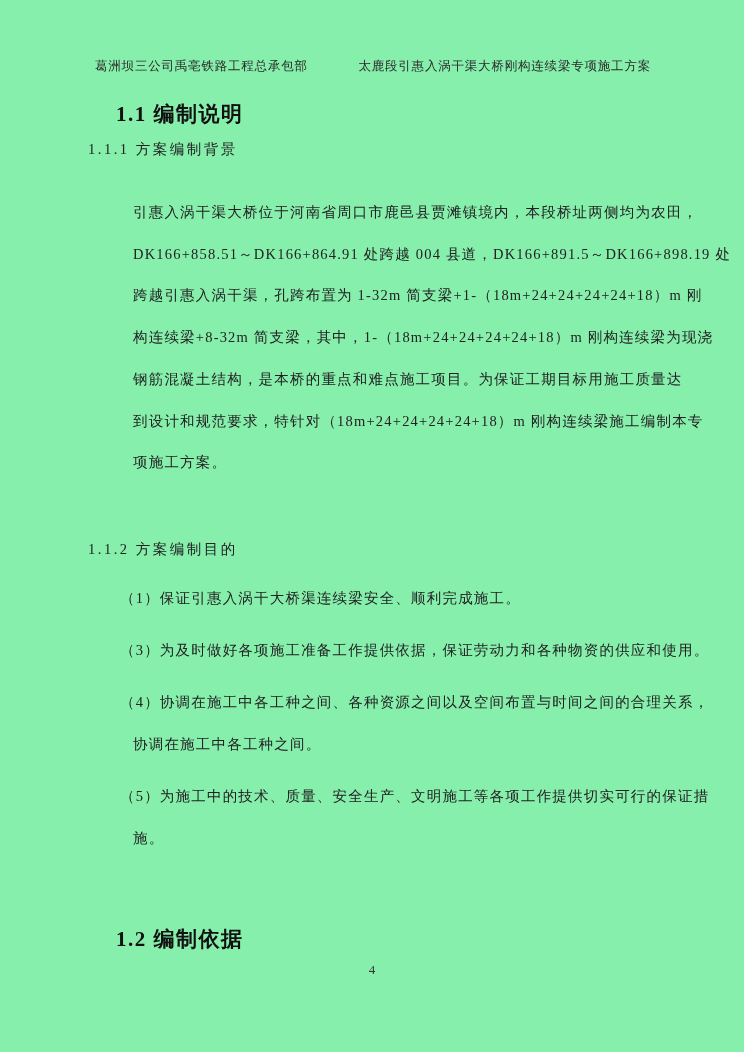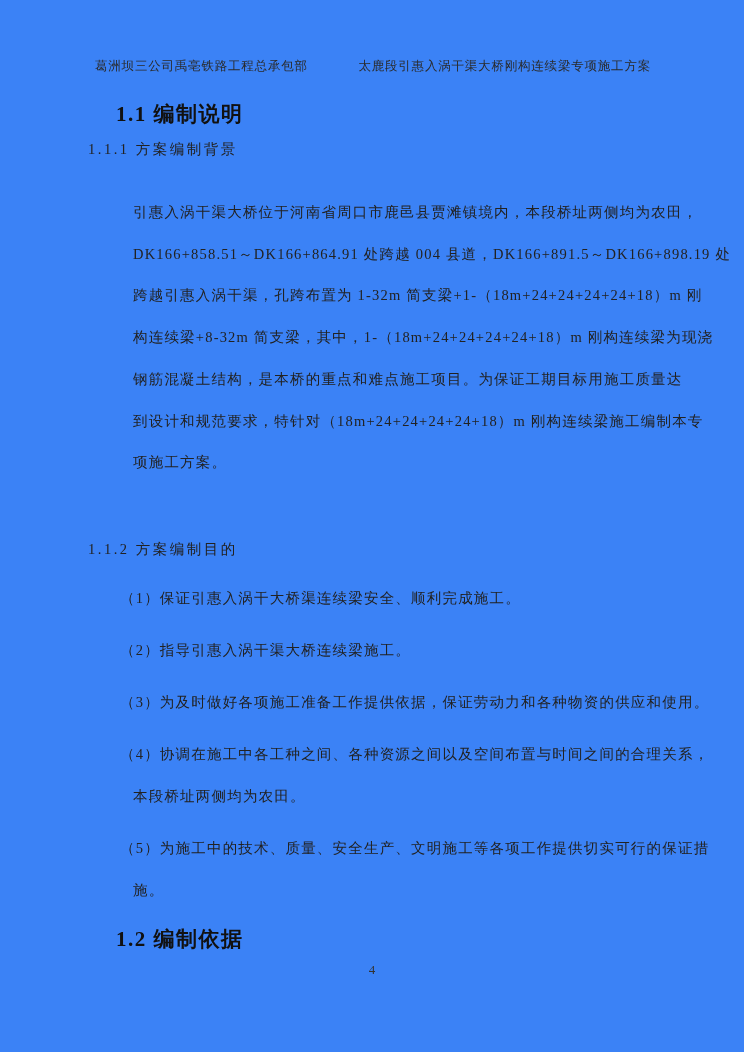--- a/index.html
+++ b/index.html
@@ -5,21 +5,21 @@
   html, body {
     margin: 0;
     padding: 0;
     background: #e8e8e8;
   }
   .page {
     position: relative;
     width: 744px;
     height: 1052px;
     margin: 0 auto;
-    background: #3b82f6;
+    background: #86efac;
     font-family: "Liberation Serif", "DejaVu Serif", serif;
     color: #1f1f1f;
     overflow: hidden;
   }
   .doc-header {
     position: absolute;
     left: 95px;
     right: 93px;
     top: 58px;
     display: flex;
@@ -109,28 +109,25 @@
     <div class="pline">项施工方案。</div>
   </div>
 
   <div class="h-level2" style="top:540px;">1.1.2 方案编制目的</div>
 
   <div class="items">
     <div class="item">
       <div class="line">（1）保证引惠入涡干大桥渠连续梁安全、顺利完成施工。</div>
     </div>
     <div class="item">
-      <div class="line">（2）指导引惠入涡干渠大桥连续梁施工。</div>
-    </div>
-    <div class="item">
       <div class="line">（3）为及时做好各项施工准备工作提供依据，保证劳动力和各种物资的供应和使用。</div>
     </div>
     <div class="item">
       <div class="line">（4）协调在施工中各工种之间、各种资源之间以及空间布置与时间之间的合理关系，</div>
-      <div class="line cont">本段桥址两侧均为农田。</div>
+      <div class="line cont">协调在施工中各工种之间。</div>
     </div>
     <div class="item">
       <div class="line">（5）为施工中的技术、质量、安全生产、文明施工等各项工作提供切实可行的保证措</div>
       <div class="line cont">施。</div>
     </div>
   </div>
 
   <div class="h-level1" style="top:925px;font-family:Liberation Serif, serif;">1.2 编制依据</div>
 
   <div class="page-number">4</div>

